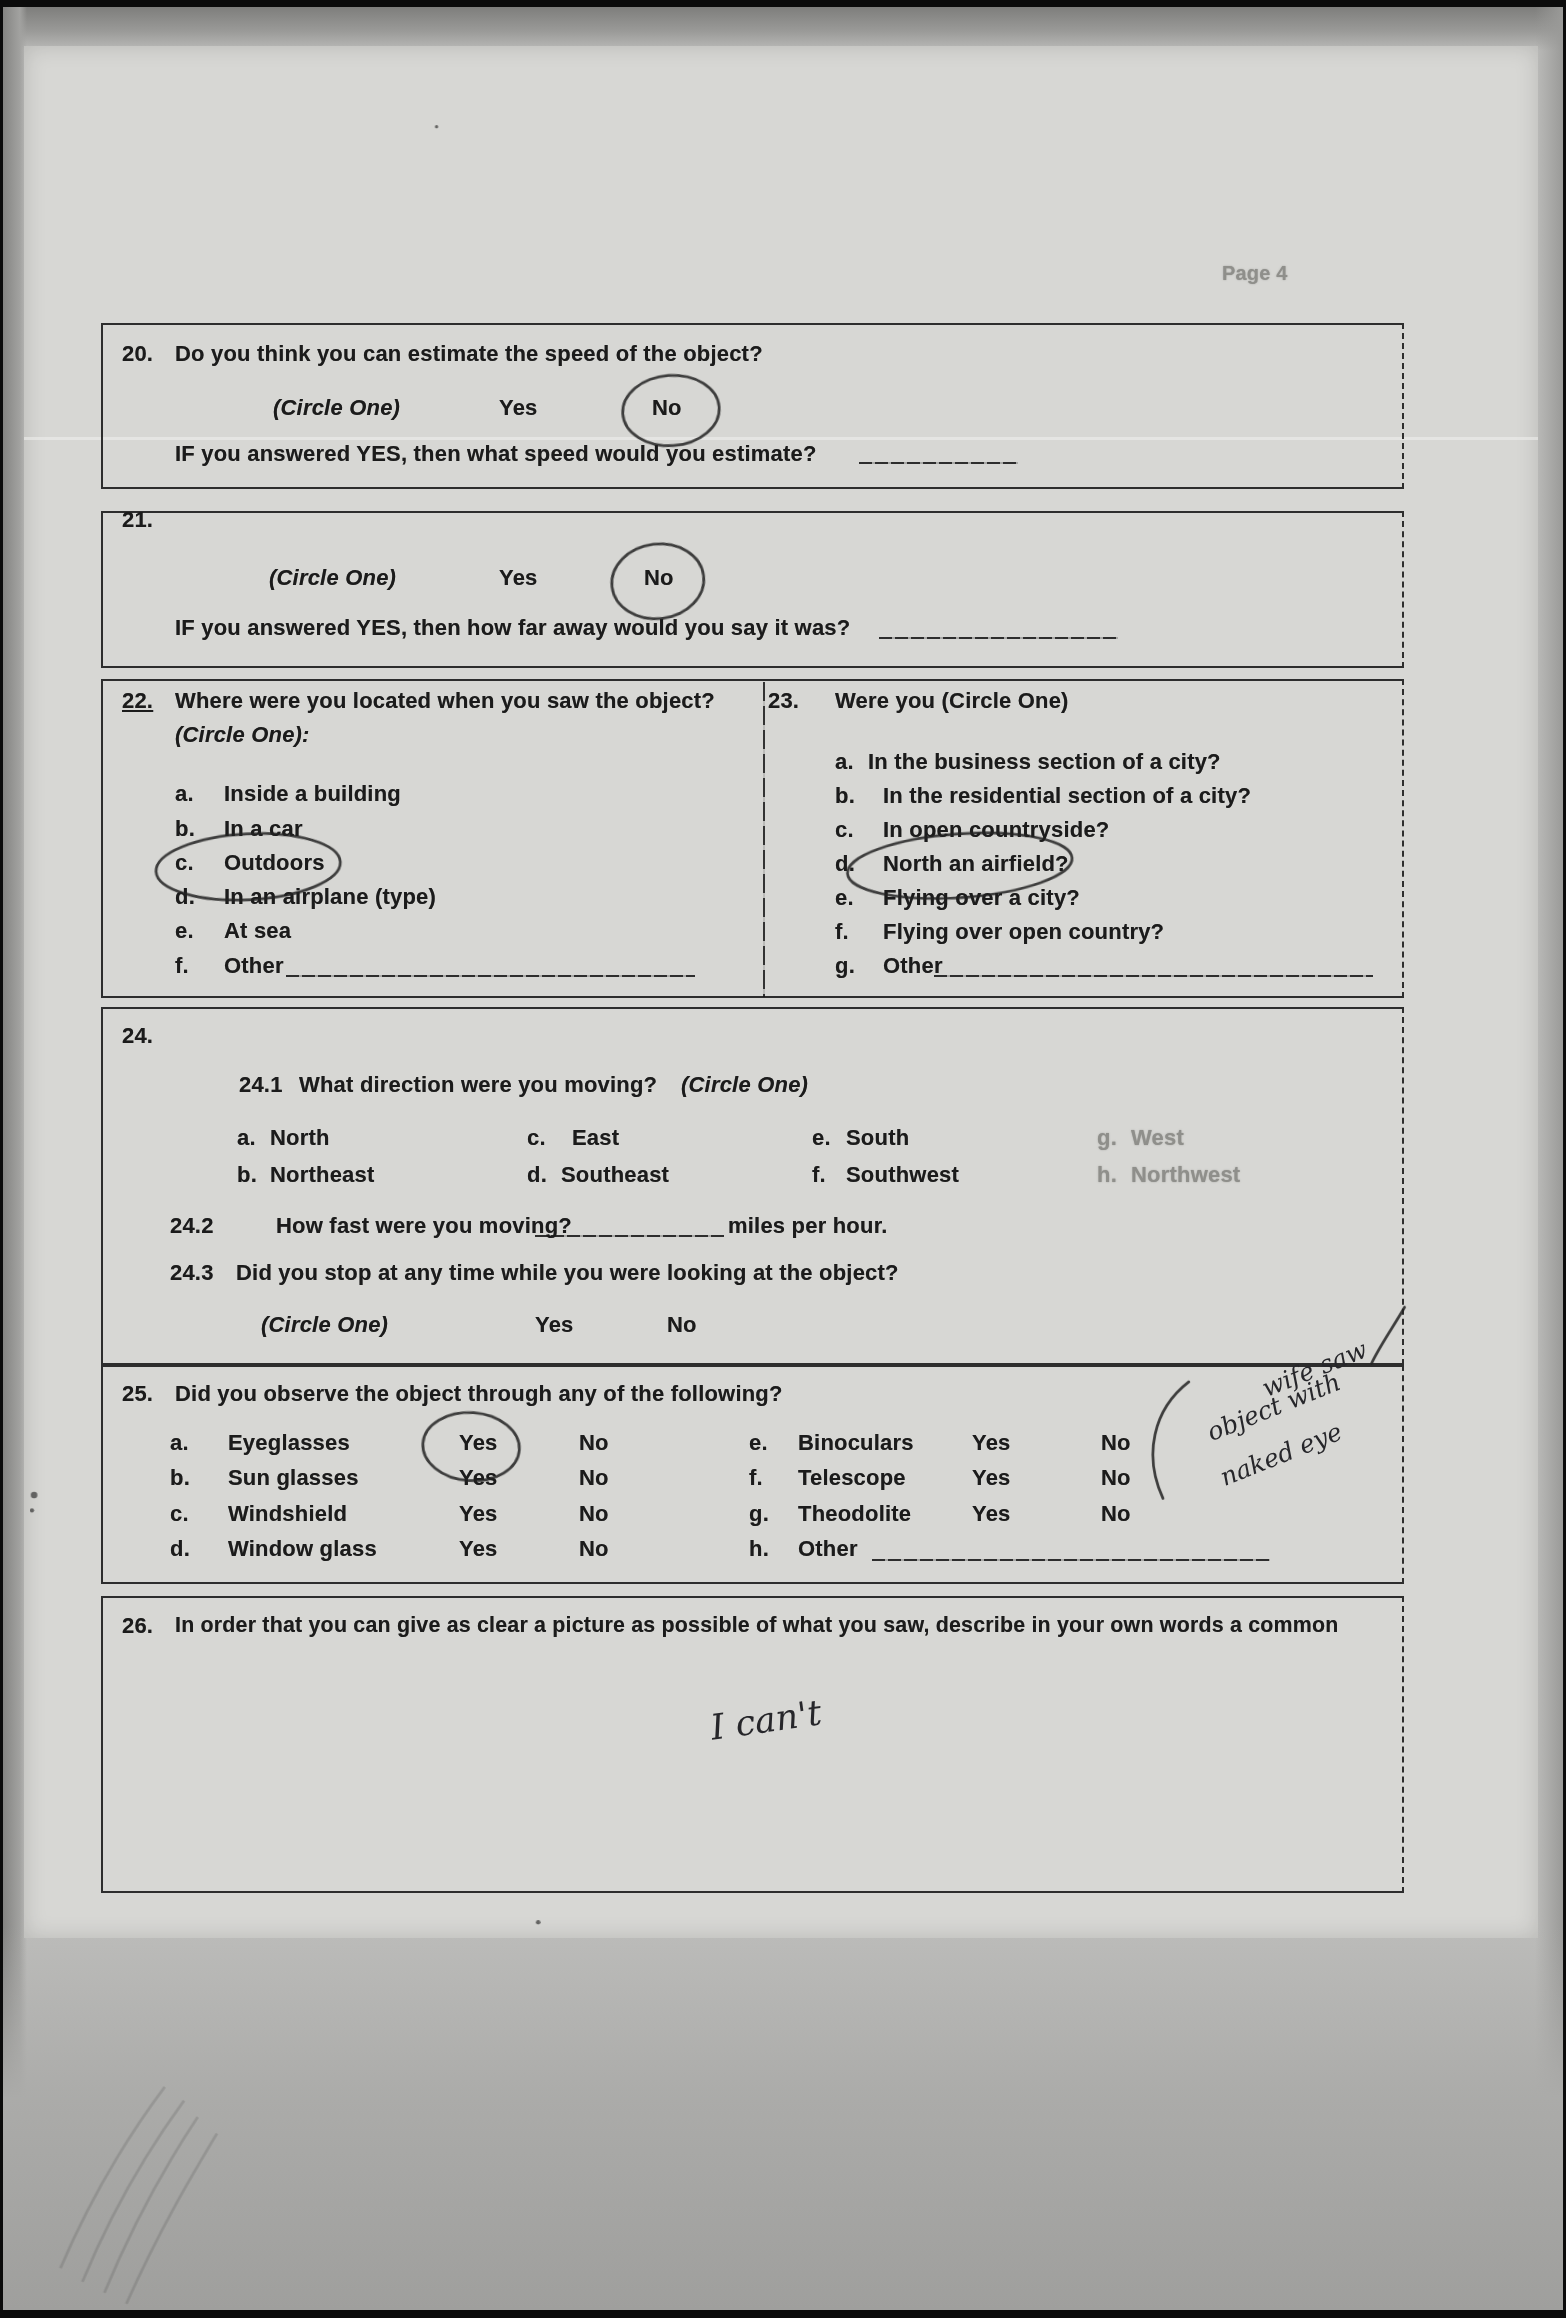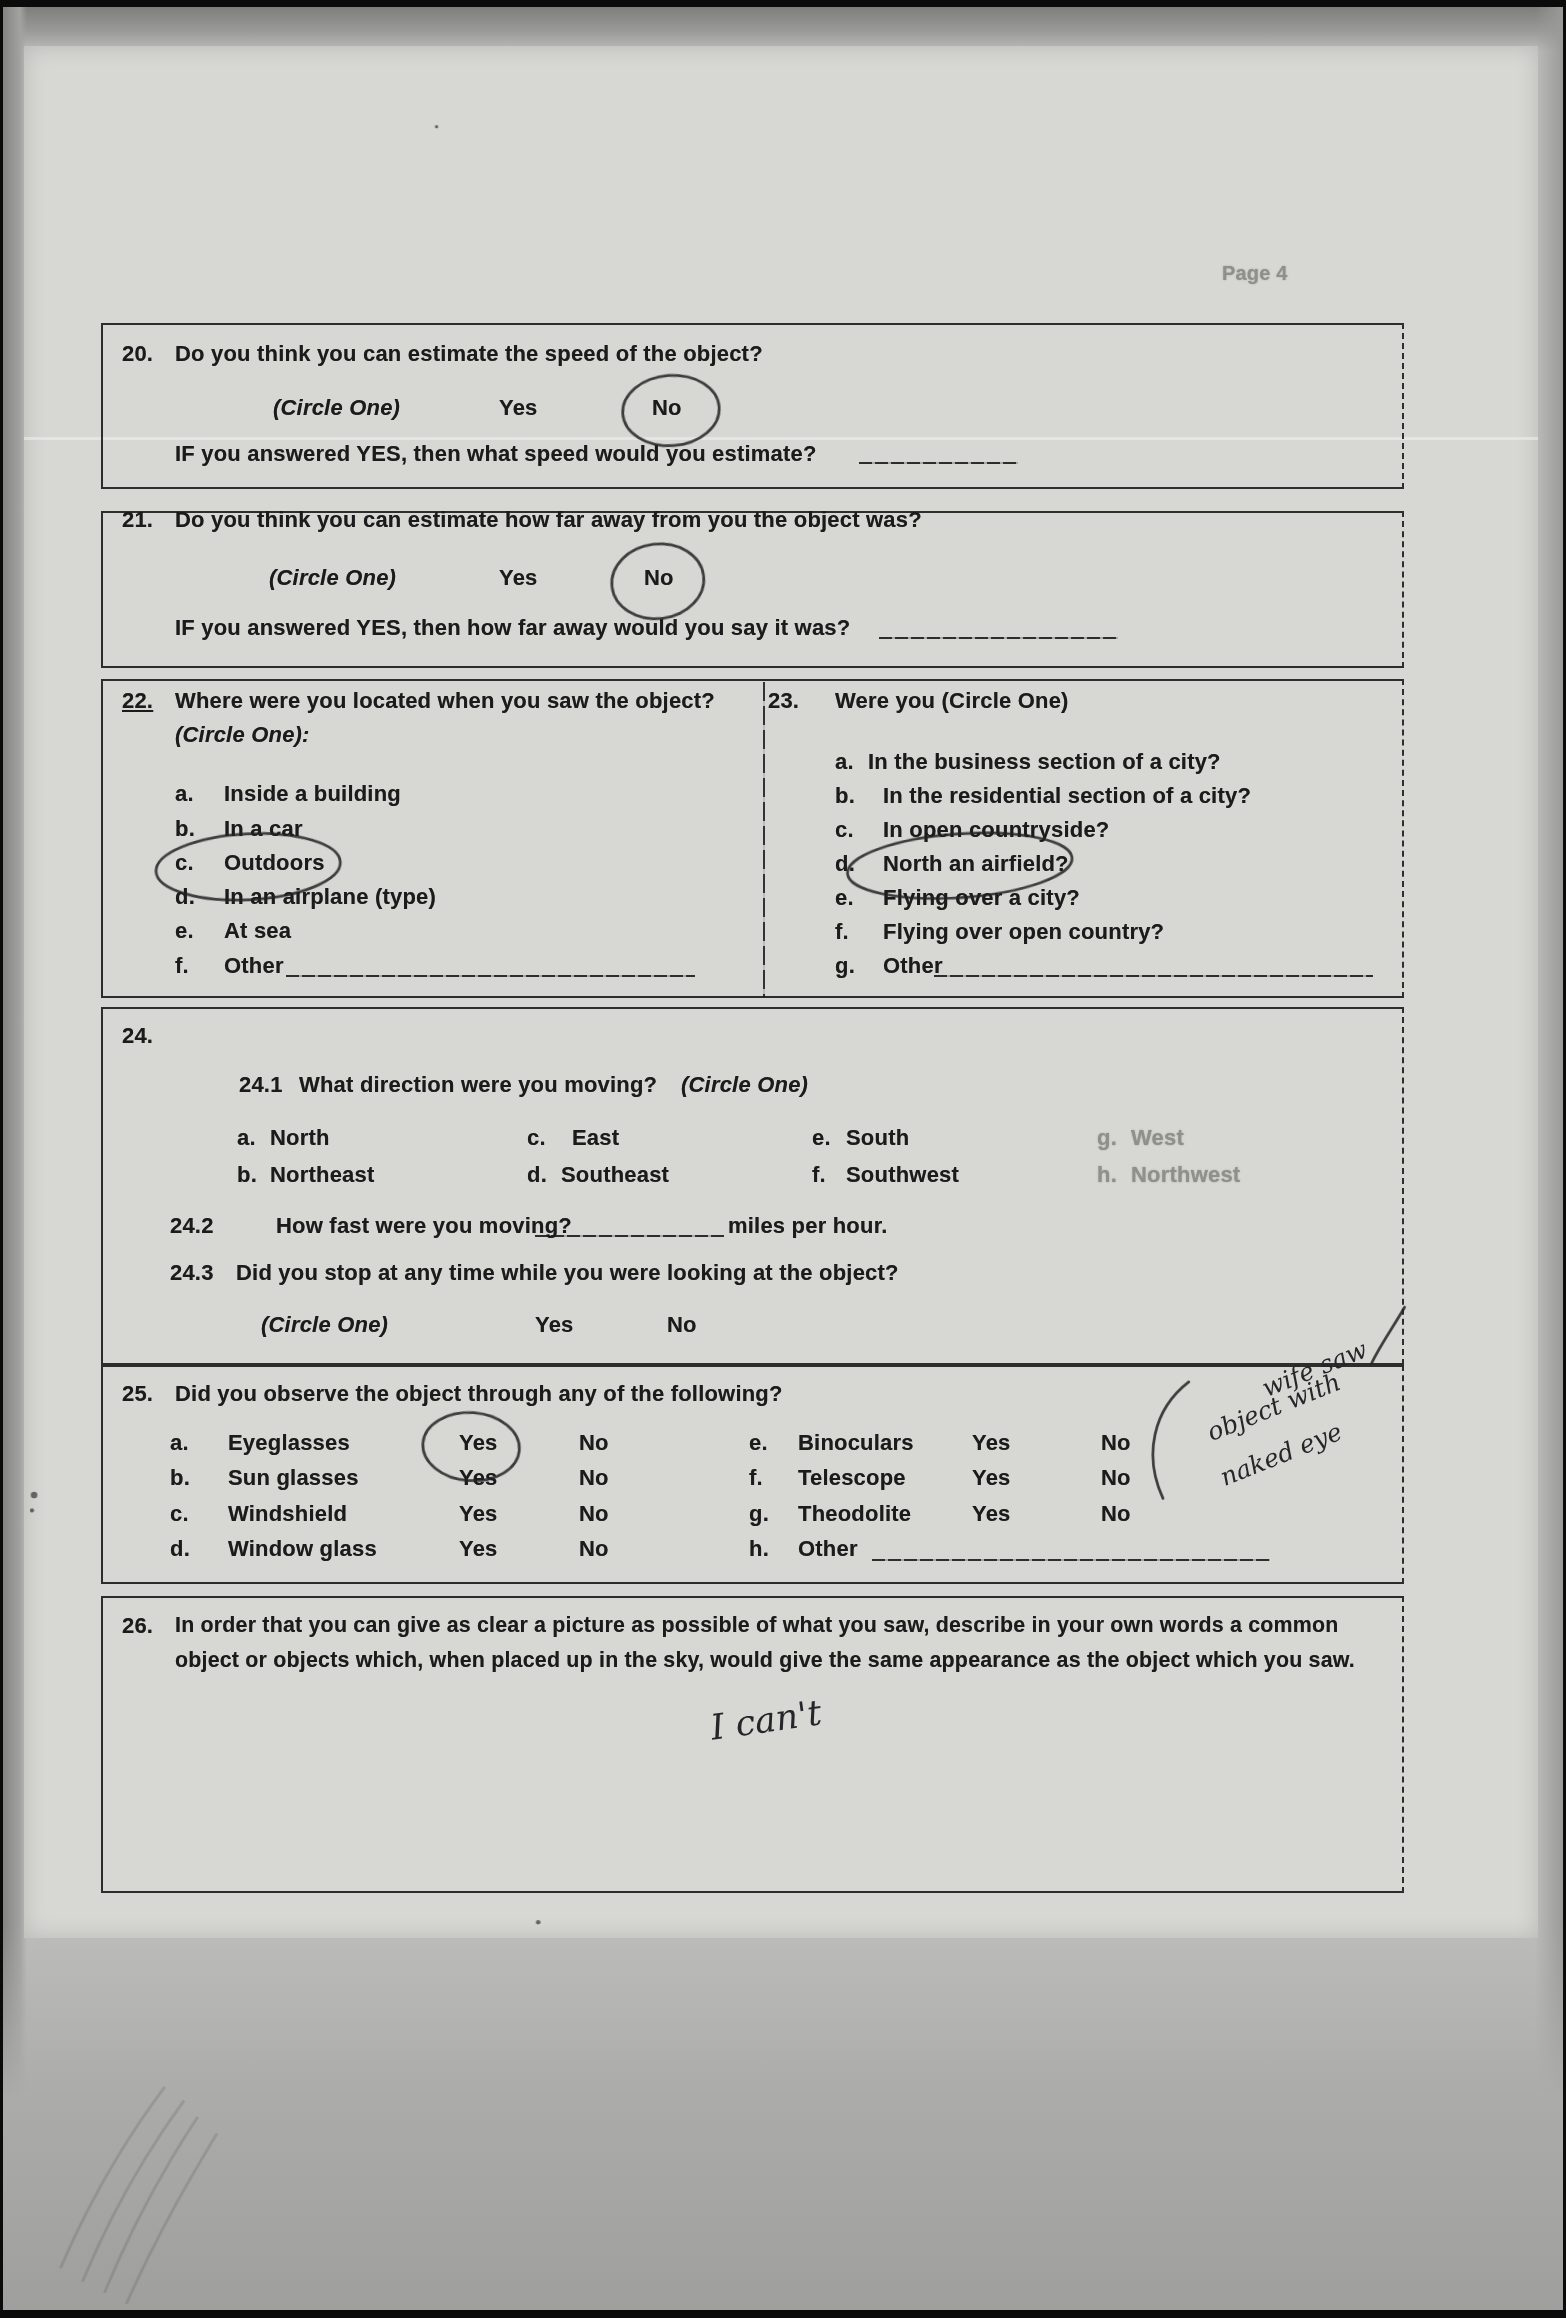--- a/index.html
+++ b/index.html
@@ -61,21 +61,20 @@
   <span class="t" style="left:122px;top:343px;">20.</span>
   <span class="t" style="left:175px;top:343px;">Do you think you can estimate the speed of the object?</span>
   <span class="t it" style="left:273px;top:397px;">(Circle One)</span>
   <span class="t" style="left:499px;top:397px;">Yes</span>
   <span class="t" style="left:652px;top:397px;">No</span>
   <span class="t" style="left:175px;top:443px;">IF you answered YES, then what speed would you estimate?</span>
   <div class="blank" style="left:859px;top:462px;width:159px;"></div>
 
   <div class="box" style="left:101px;top:511px;width:1303px;height:157px;"></div>
   <span class="t" style="left:122px;top:509px;">21.</span>
-  <span class="t" style="left:175px;top:509px;">Do you think you can estimate how far away from you the object was?</span>
   <span class="t it" style="left:269px;top:567px;">(Circle One)</span>
   <span class="t" style="left:499px;top:567px;">Yes</span>
   <span class="t" style="left:644px;top:567px;">No</span>
   <span class="t" style="left:175px;top:617px;">IF you answered YES, then how far away would you say it was?</span>
   <div class="blank" style="left:879px;top:637px;width:239px;"></div>
 
   <div class="box" style="left:101px;top:679px;width:1303px;height:319px;"></div>
   <div class="vdivider" style="left:763px;top:682px;height:315px;"></div>
 
   <span class="t" style="left:122px;top:690px;text-decoration:underline;">22.</span>
@@ -185,21 +184,20 @@
   <span class="t" style="left:798px;top:1538px;">Other</span>
   <div class="blank" style="left:872px;top:1559px;width:398px;"></div>
 
   <div class="hw hw-note" style="left:1258px;top:1376px;">wife saw</div>
   <div class="hw hw-note" style="left:1203px;top:1420px;">object with</div>
   <div class="hw hw-note" style="left:1216px;top:1465px;">naked eye</div>
 
   <div class="box" style="left:101px;top:1596px;width:1303px;height:297px;"></div>
   <span class="t" style="left:122px;top:1615px;">26.</span>
   <span class="t sm" style="left:175px;top:1615px;">In order that you can give as clear a picture as possible of what you saw, describe in your own words a common</span>
-  <span class="t sm" style="left:175px;top:1650px;">object or objects which, when placed up in the sky, would give the same appearance as the object which you saw.</span>
   <div class="hw hw-answer" style="left:708px;top:1708px;">I can't</div>
 
   <svg class="overlay" width="1566" height="2319" viewBox="0 0 2852 4222">
     <g fill="none" stroke="#222222" stroke-width="5" stroke-linecap="round" opacity="0.85">
       <ellipse cx="1222" cy="747" rx="88" ry="64" transform="rotate(-4 1222 747)"></ellipse>
       <ellipse cx="1198" cy="1058" rx="84" ry="68" transform="rotate(-7 1198 1058)"></ellipse>
       <ellipse cx="452" cy="1578" rx="168" ry="60" transform="rotate(-3 452 1578)"></ellipse>
       <ellipse cx="1748" cy="1576" rx="205" ry="58" transform="rotate(-4 1748 1576)"></ellipse>
       <ellipse cx="858" cy="2634" rx="88" ry="62" transform="rotate(4 858 2634)"></ellipse>
       <path d="M 2165 2516 C 2100 2566, 2082 2650, 2118 2728"></path>

